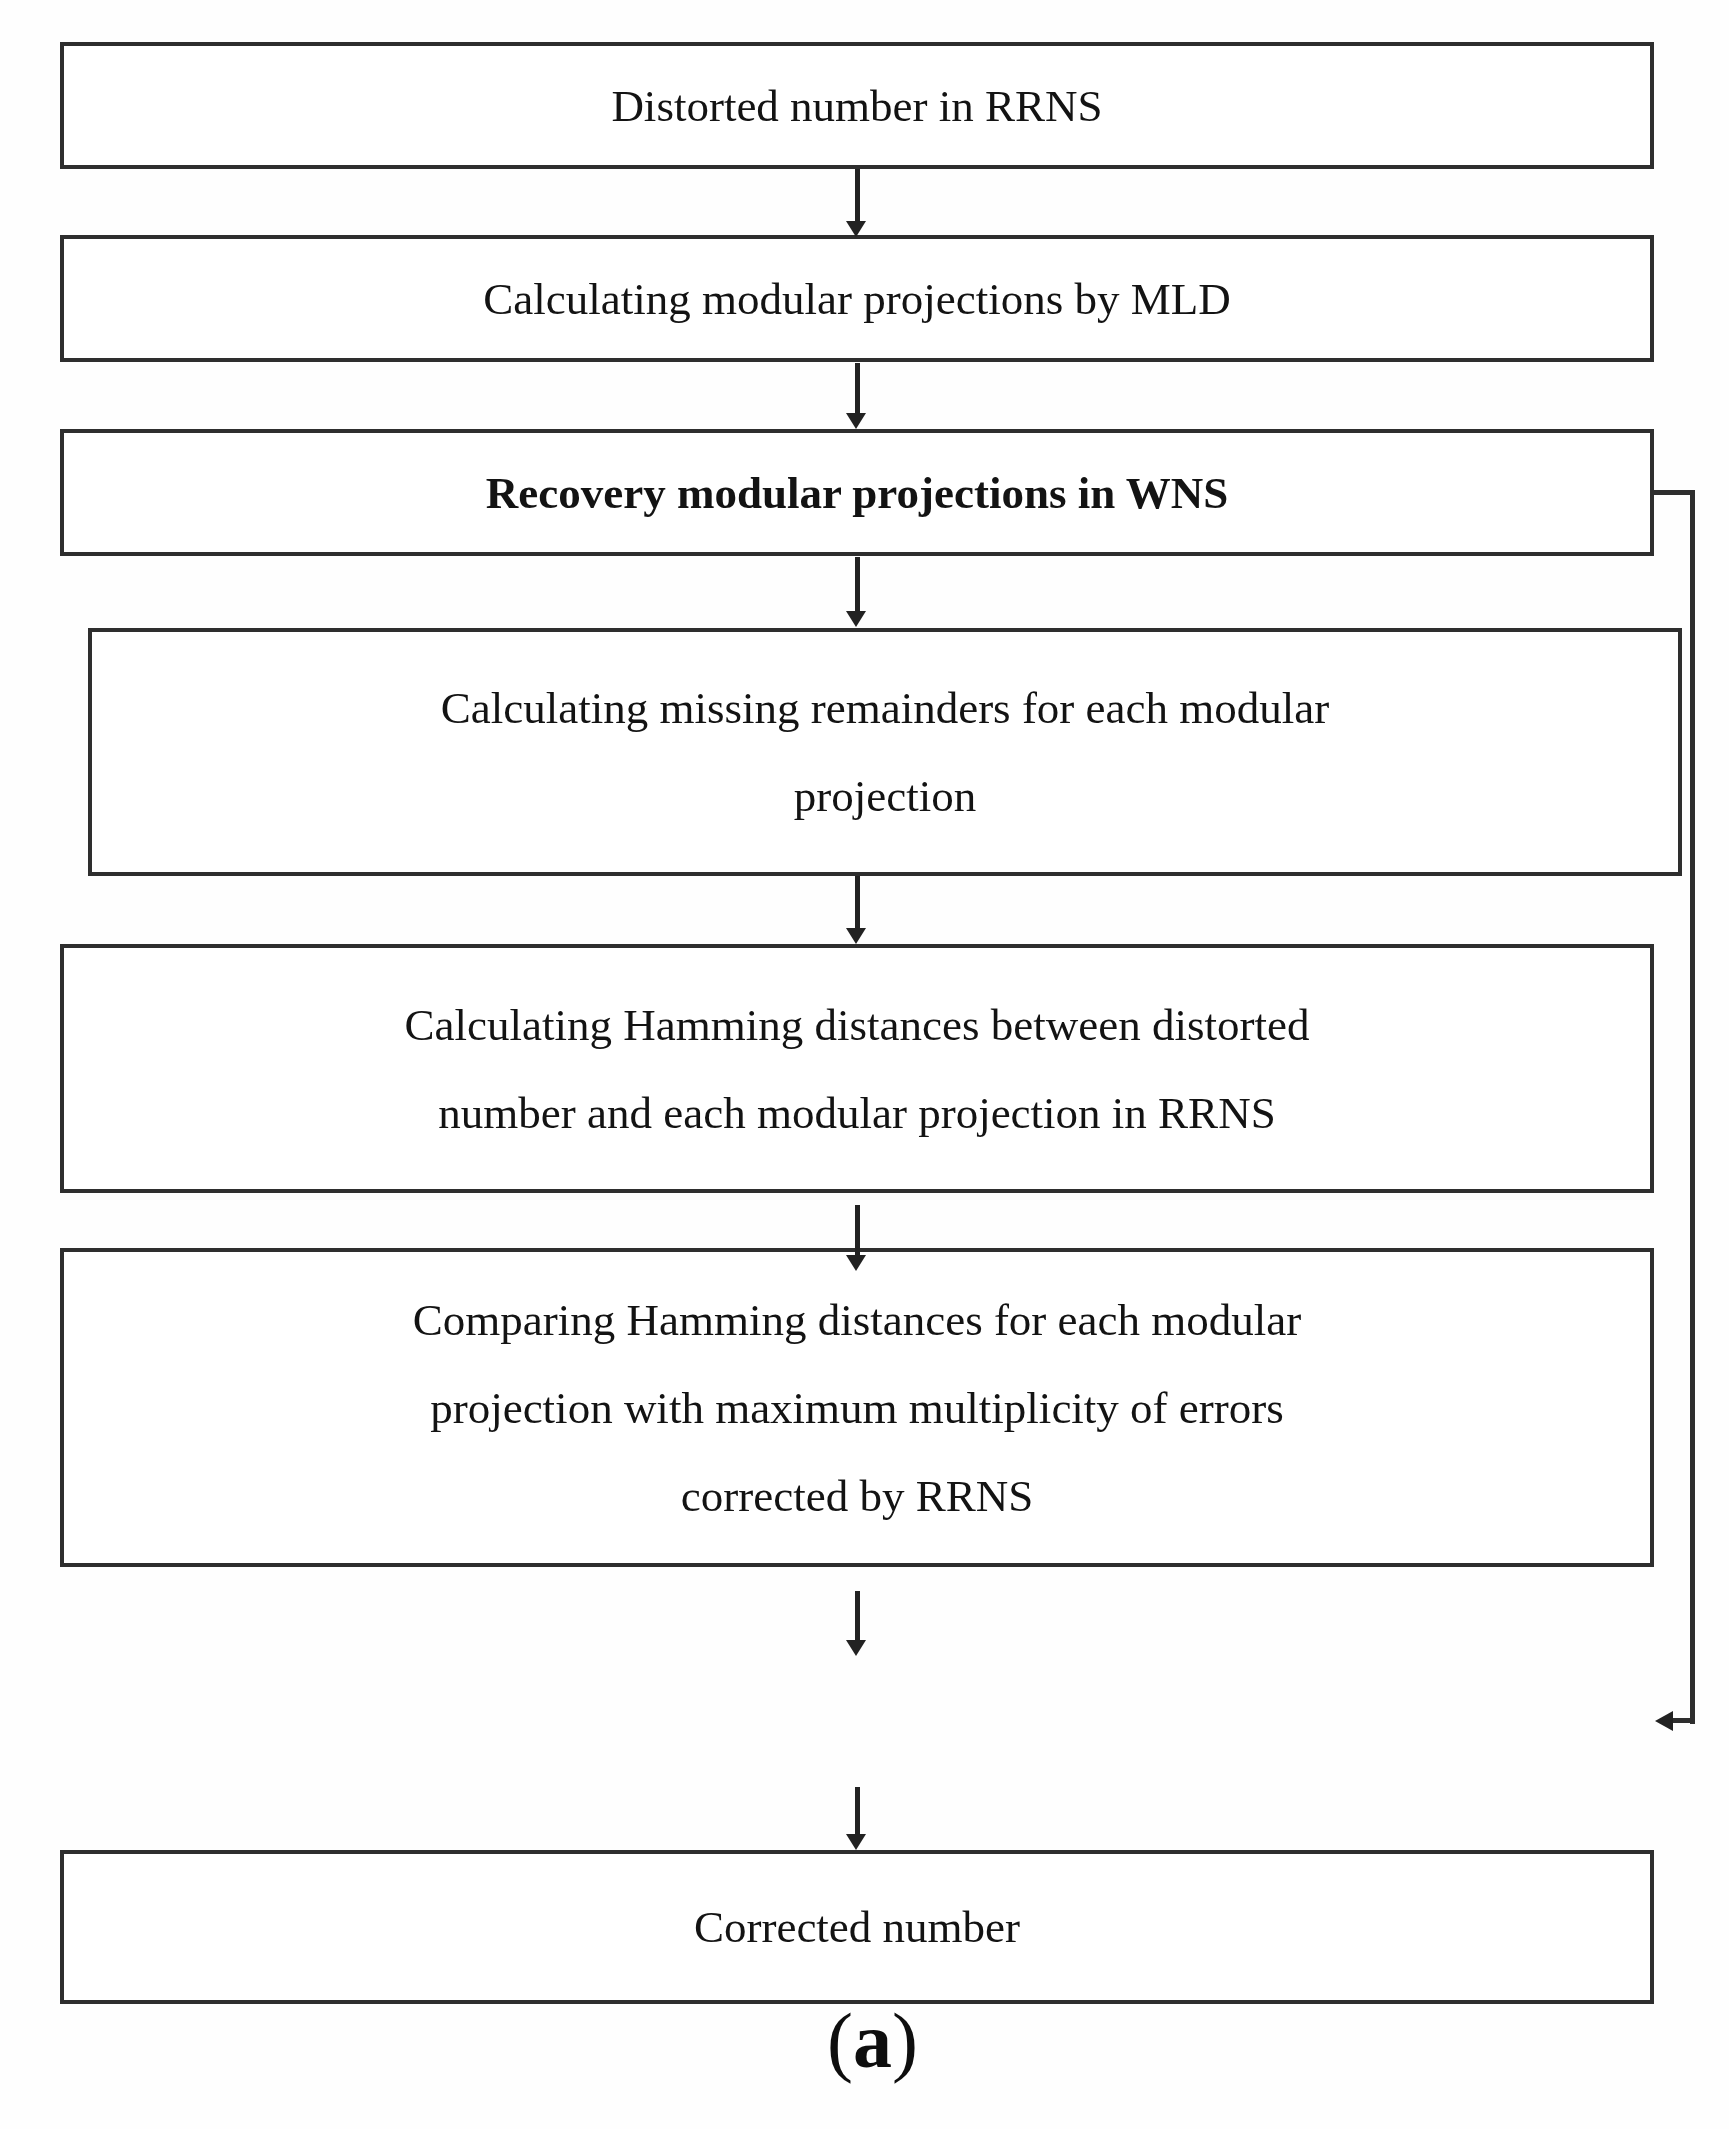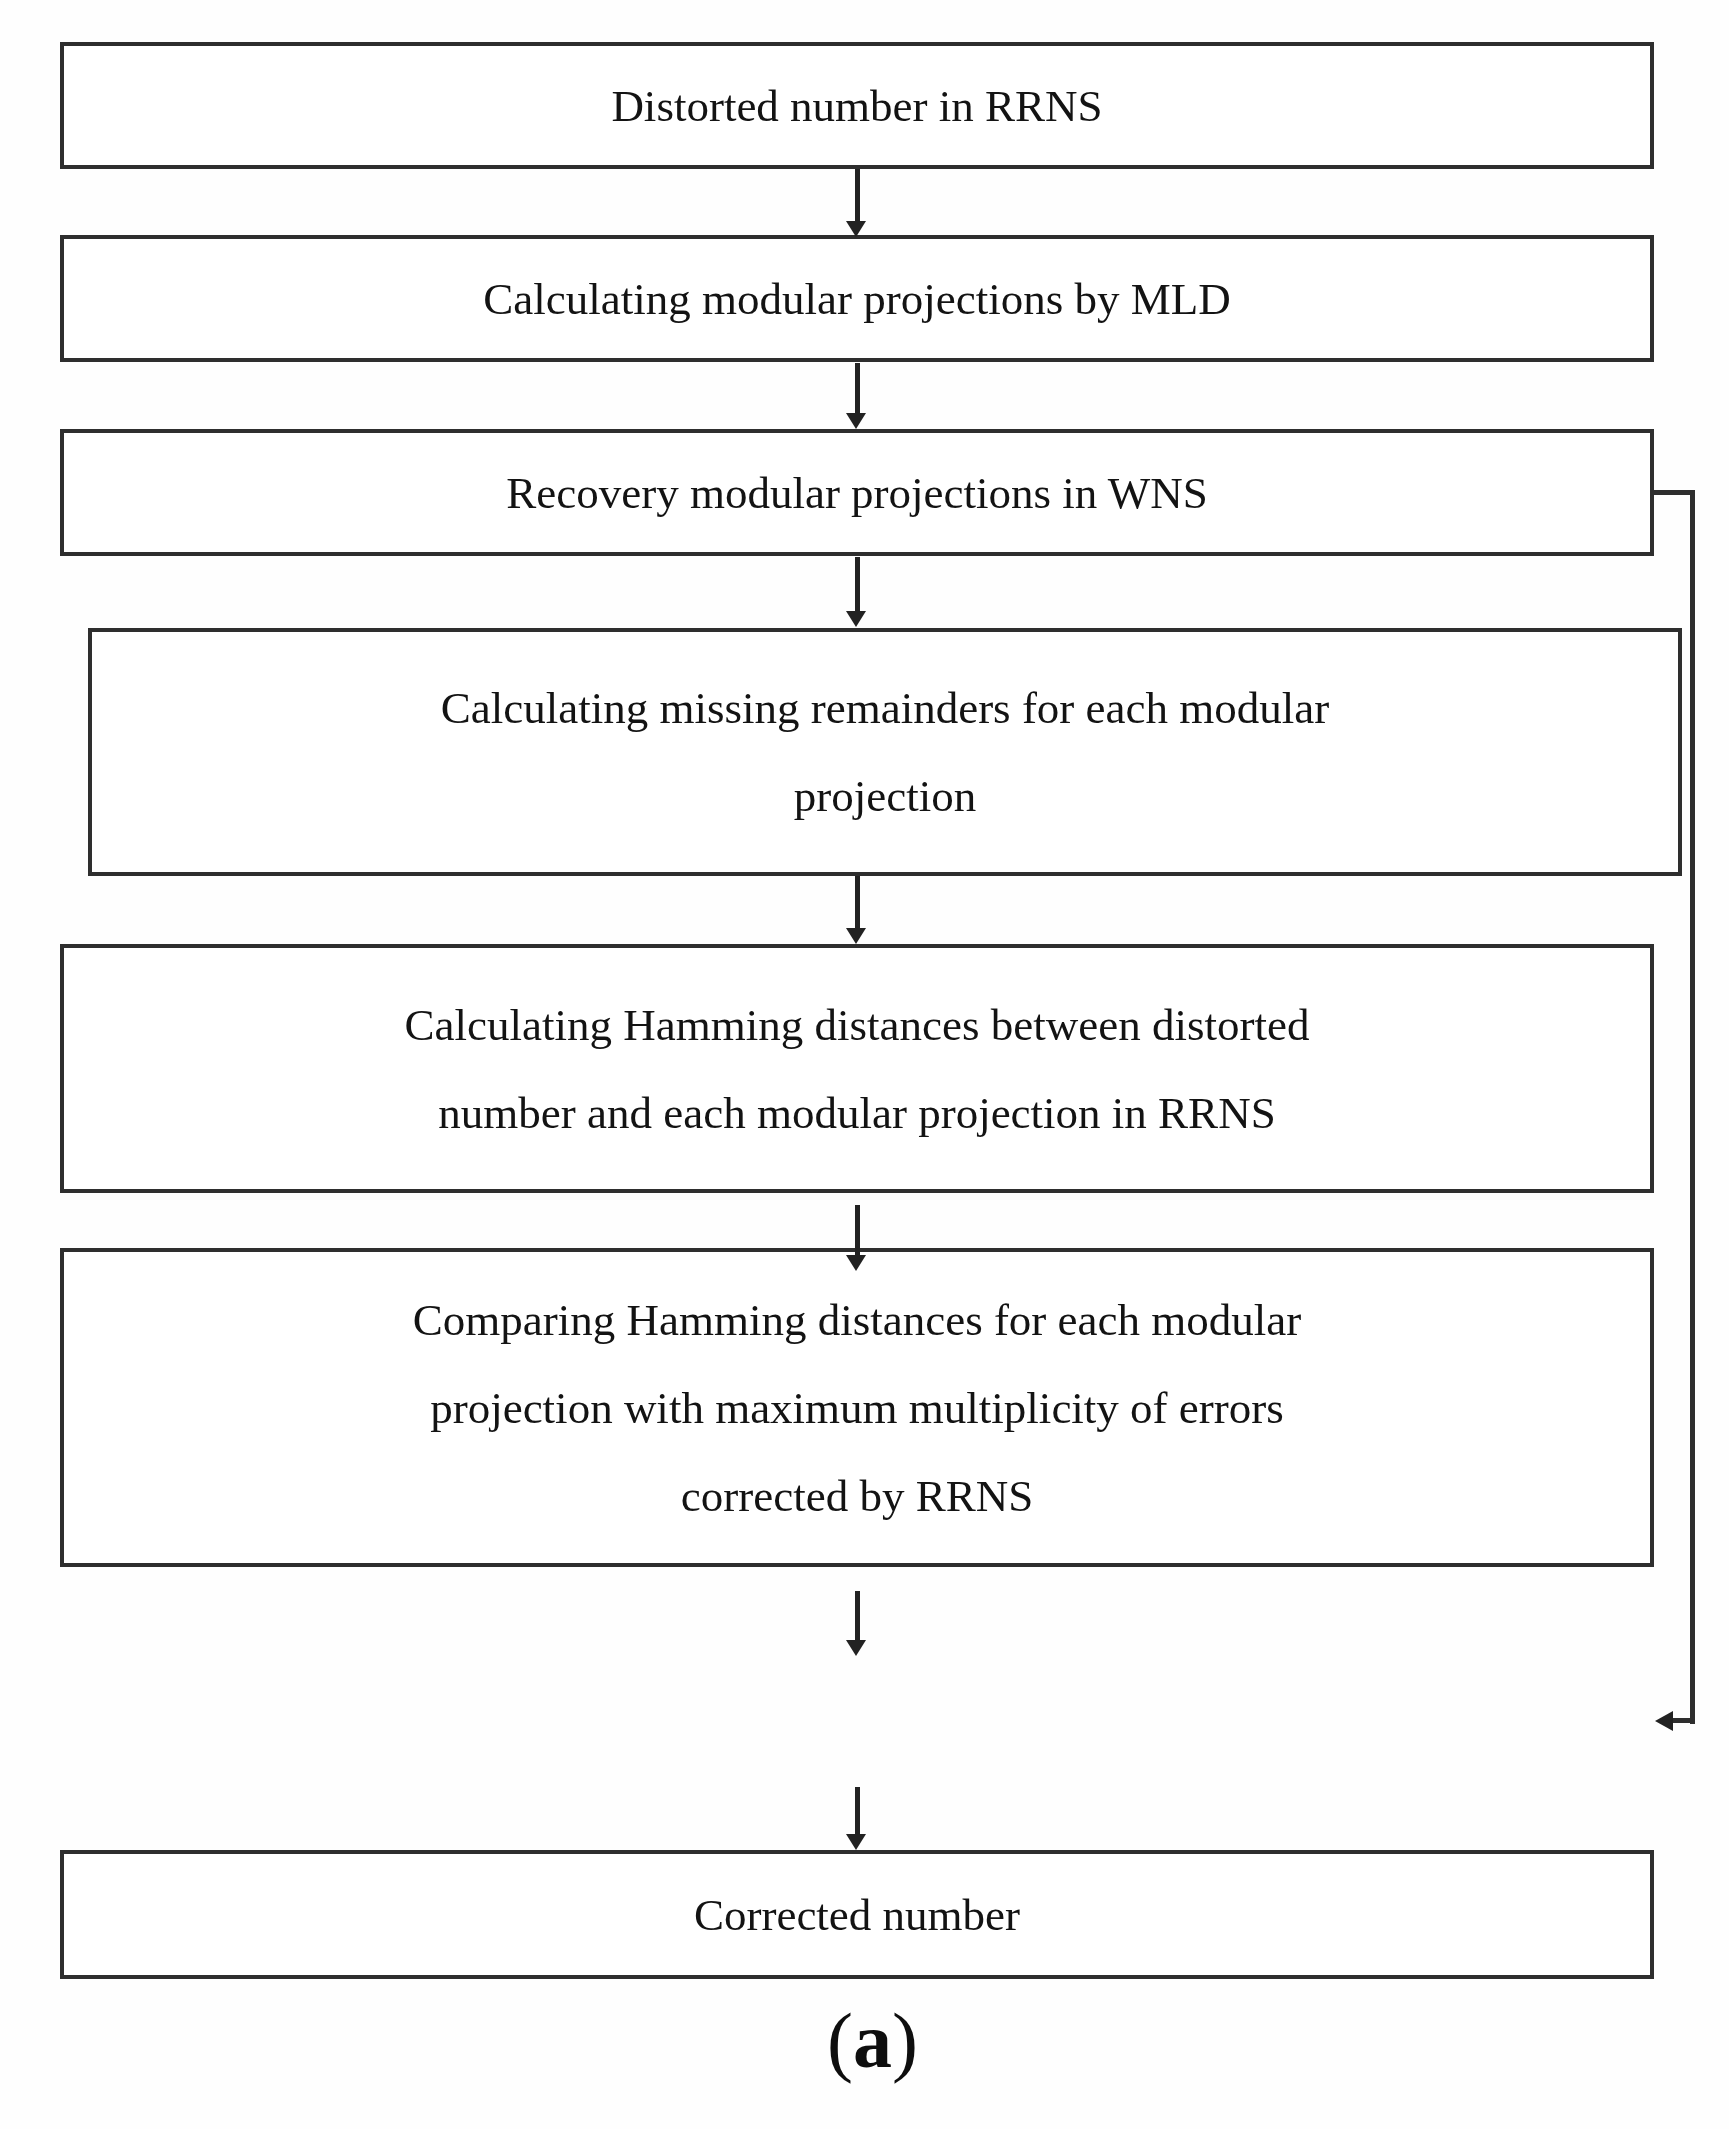--- a/index.html
+++ b/index.html
@@ -71,34 +71,34 @@
 </style>
 </head>
 <body>
 
 <div class="canvas">
 
   <div class="box" style="top:42px; height:127px;">Distorted number in RRNS</div>
 
   <div class="box" style="top:235px; height:127px;">Calculating modular projections by MLD</div>
 
-  <div class="box" style="top:429px; height:127px;">Recovery modular projections in WNS</div>
+  <div class="box" style="top:429px; height:127px;font-weight:bold;">Recovery modular projections in WNS</div>
 
   <div class="box" style="top:628px; height:248px;margin-left:28px;">Calculating missing remainders for each modular
 projection</div>
 
   <div class="box" style="top:944px; height:249px;">Calculating Hamming distances between distorted
 number and each modular projection in RRNS</div>
 
   <div class="box" style="top:1248px; height:319px;">Comparing Hamming distances for each modular
 projection with maximum multiplicity of errors
 corrected by RRNS</div>
 
 
-  <div class="box" style="top:1850px; height:129px;">Corrected number</div>
+  <div class="box" style="top:1850px; height:154px;">Corrected number</div>
 
   <div class="stem" style="top:169px; height:53px;"></div>
   <div class="head-down" style="top:221px;"></div>
 
   <div class="stem" style="top:363px; height:51px;"></div>
   <div class="head-down" style="top:413px;"></div>
 
   <div class="stem" style="top:557px; height:55px;"></div>
   <div class="head-down" style="top:611px;"></div>
 

